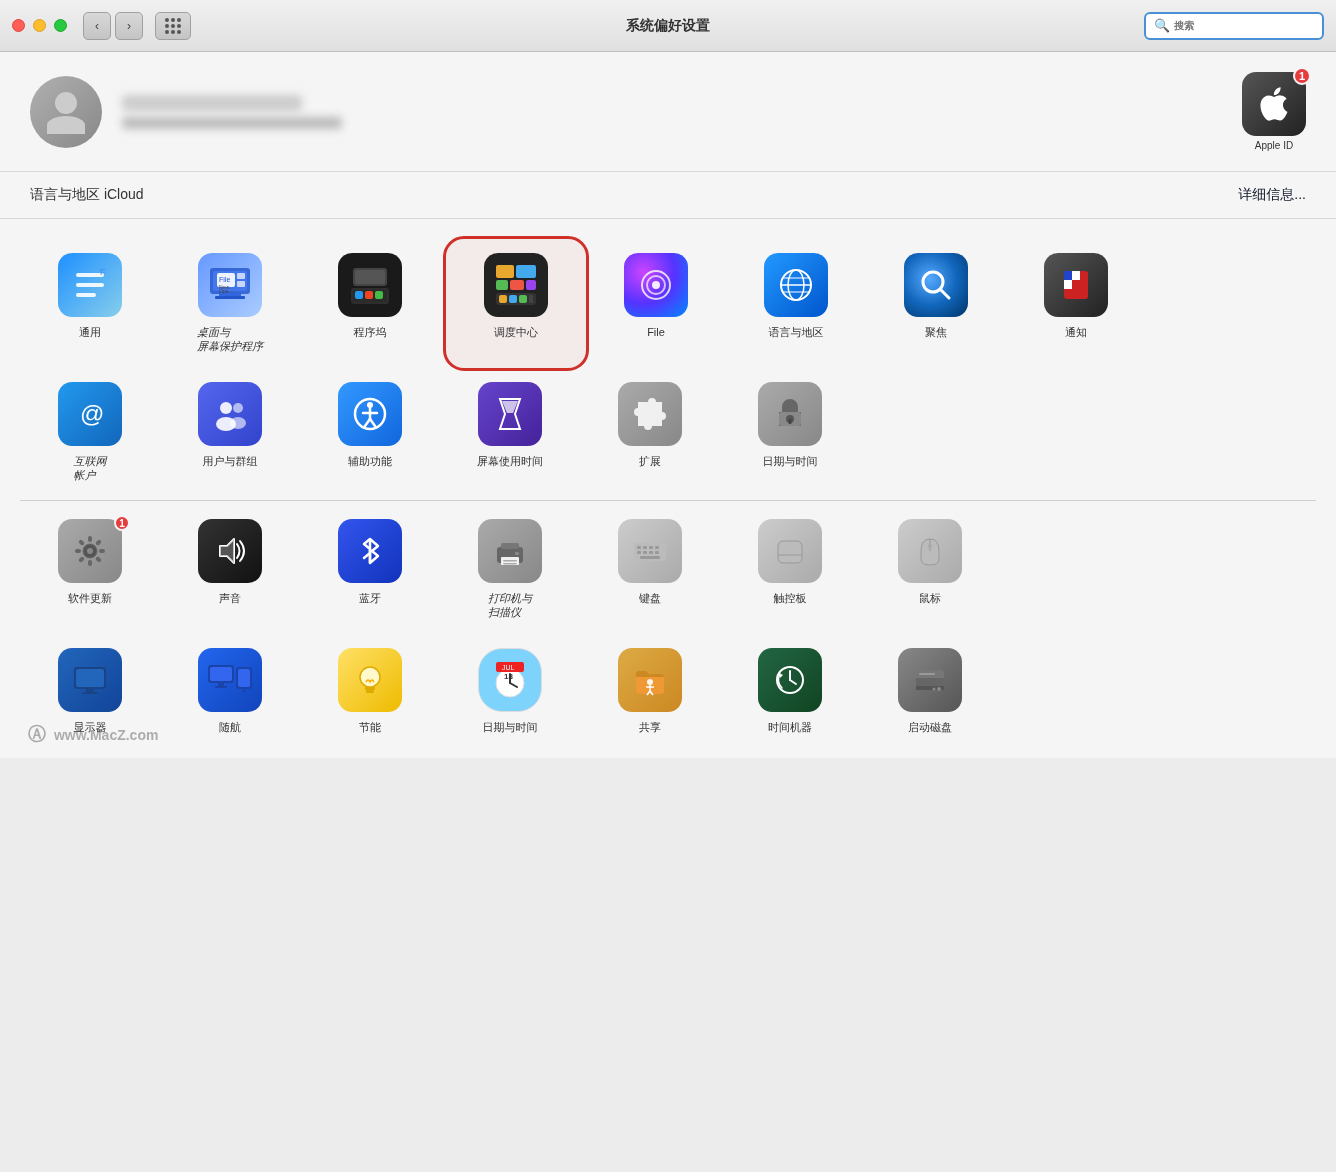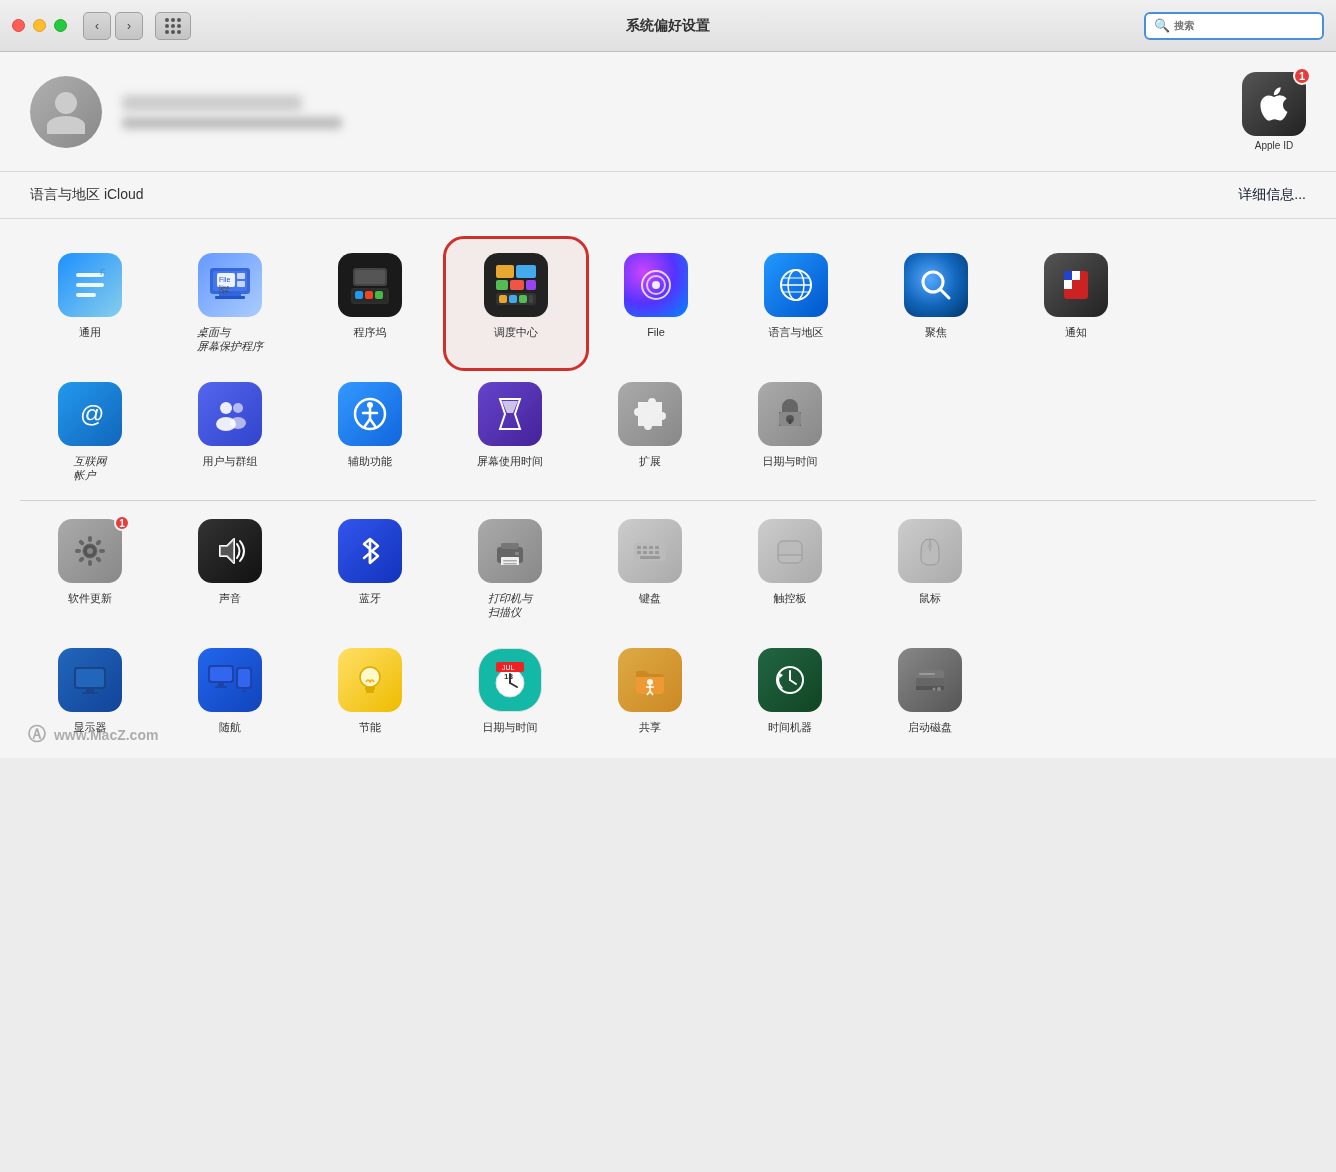--- a/index.html
+++ b/index.html
@@ -727,21 +727,21 @@
             <rect x="15" y="27" width="10" height="3" rx="1" fill="#ddaa00"></rect>
             <rect x="16" y="30" width="8" height="3" rx="1" fill="#ddaa00"></rect>
 
             <path d="M16 22 q2-4 4 0 q2-4 4 0" fill="none" stroke="#ffaa00" stroke-width="1.5"></path>
           </svg>
         </div>
         <span class="icon-label">节能</span>
       </div>
 
       <div class="icon-item">
-        <div class="icon-img" style="background: #14b8a6; border-radius:24px; border: 1px solid #ddd;">
+        <div class="icon-img" style="background: #7dd3fc; border-radius:24px; border: 1px solid #ddd;">
           <svg width="46" height="46" viewBox="0 0 46 46">
 
             <circle cx="23" cy="26" r="14" fill="white" stroke="#ddd" stroke-width="1"></circle>
             <line x1="23" y1="26" x2="23" y2="17" stroke="#333" stroke-width="2" stroke-linecap="round"></line>
             <line x1="23" y1="26" x2="30" y2="30" stroke="#333" stroke-width="2" stroke-linecap="round"></line>
 
             <rect x="9" y="5" width="28" height="10" rx="2" fill="#ee2222"></rect>
             <text x="15" y="13" fill="white" font-size="7" font-family="sans-serif">JUL</text>
             <text x="17" y="22" fill="#333" font-size="8" font-family="sans-serif" font-weight="bold">18</text>
           </svg>

